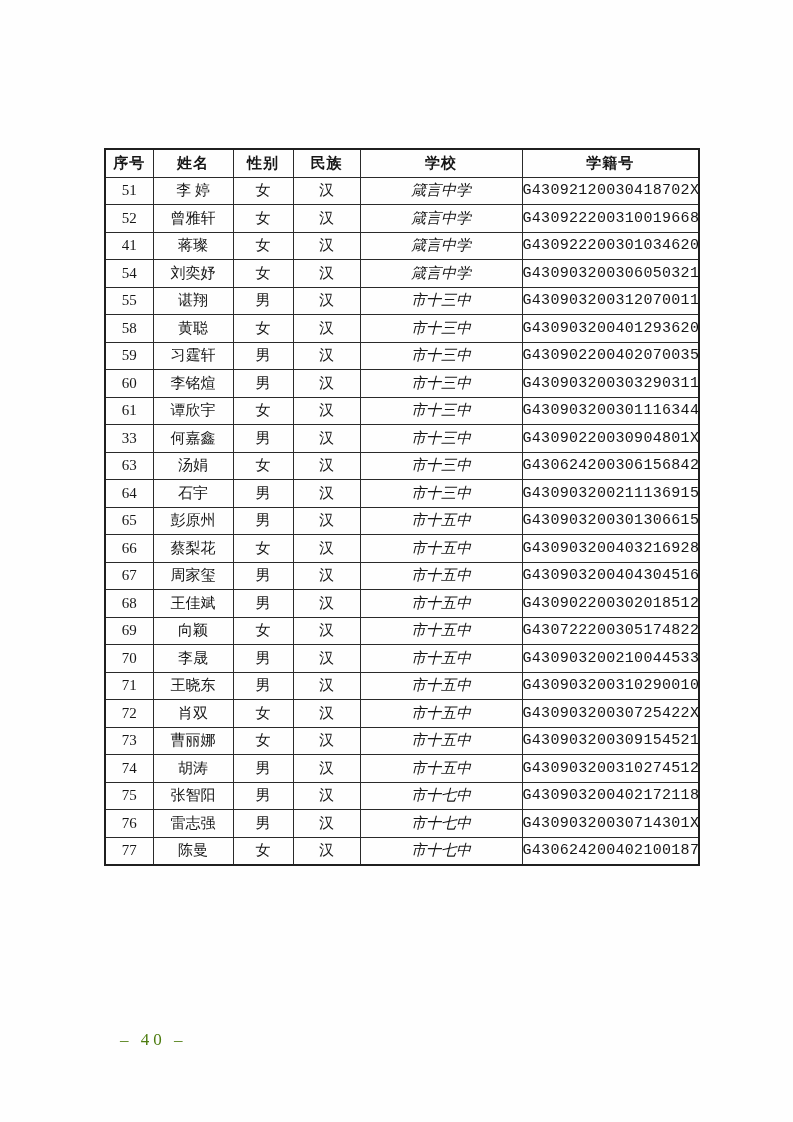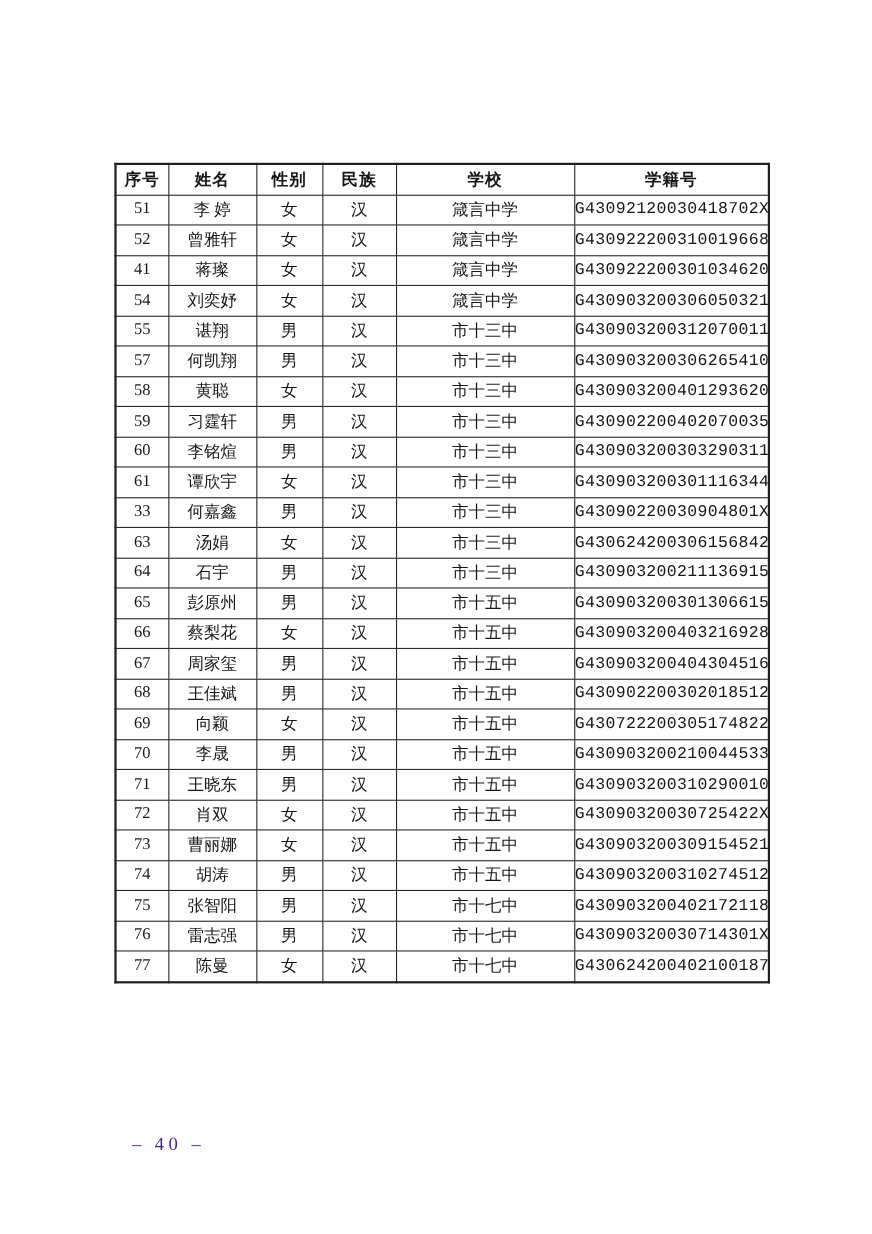--- a/index.html
+++ b/index.html
@@ -46,39 +46,39 @@
     letter-spacing: 1px;
   }
   
   col.w-serial   { width: 48px; }
   col.w-name     { width: 80px; }
   col.w-gender   { width: 60px; }
   col.w-ethnic   { width: 67px; }
   col.w-school   { width: 162px; }
   col.w-sid      { width: 177px; }
 
-  td.c4 { text-align: left; padding-left: 9px; }
+  td.c4 { text-align: left; padding-left: 9px; font-style: italic; }
   td.c5 {
     text-align: left;
     padding-left: 7px;
     font-family: "Liberation Mono", "DejaVu Sans Mono", monospace;
     font-size: 14px;
     letter-spacing: 0.3px;
   }
   td.c0 {
     font-family: Liberation Serif, serif;
     font-size: 15px;
   }
   .page-number {
     position: absolute;
     left: 120px;
     top: 1030px;
     font-size: 17px;
     letter-spacing: 4px;
-    color: #4c1d95;
+    color: #4d7c0f;
     font-family: "Liberation Serif", "DejaVu Serif", serif;
   }
 </style>
 </head>
 <body>
 
 <div class="page">
 
   <table class="roster">
     <colgroup>
@@ -134,28 +134,20 @@
         </tr>
         <tr>
           <td class="c0">55</td>
           <td class="c1">谌翔</td>
           <td class="c2">男</td>
           <td class="c3">汉</td>
           <td class="c4">市十三中</td>
           <td class="c5">G430903200312070011</td>
         </tr>
         <tr>
-          <td class="c0">57</td>
-          <td class="c1">何凯翔</td>
-          <td class="c2">男</td>
-          <td class="c3">汉</td>
-          <td class="c4">市十三中</td>
-          <td class="c5">G430903200306265410</td>
-        </tr>
-        <tr>
           <td class="c0">58</td>
           <td class="c1">黄聪</td>
           <td class="c2">女</td>
           <td class="c3">汉</td>
           <td class="c4">市十三中</td>
           <td class="c5">G430903200401293620</td>
         </tr>
         <tr>
           <td class="c0">59</td>
           <td class="c1">习霆轩</td>

